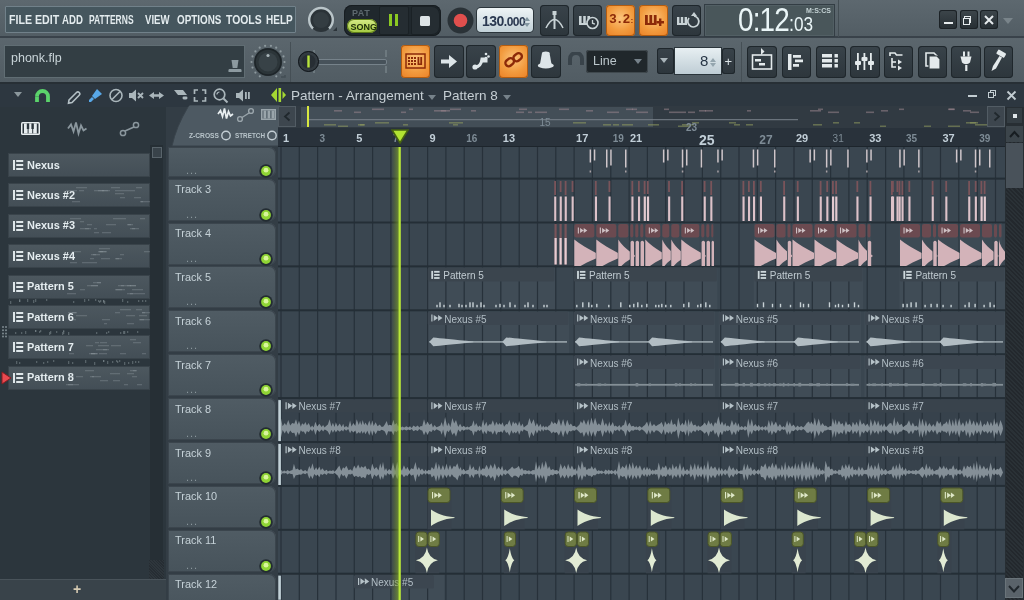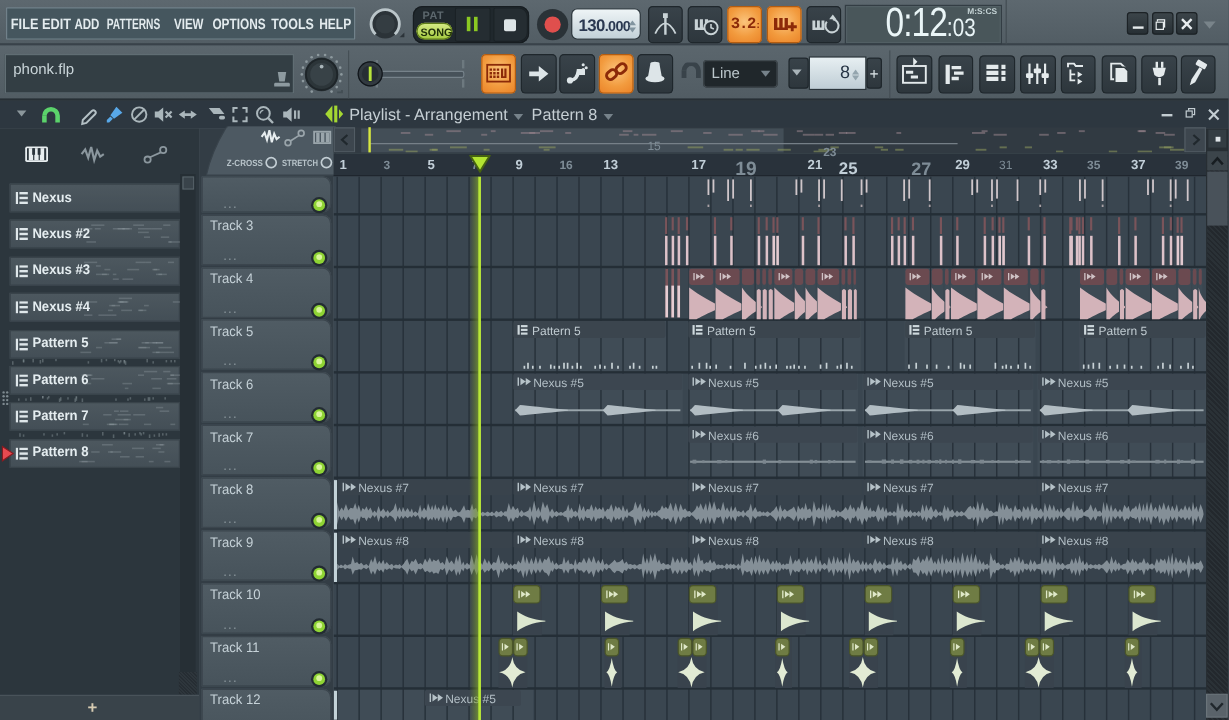--- a/index.html
+++ b/index.html
@@ -276,21 +276,21 @@
 <svg class="abs" style="left:234px;top:87px" width="18" height="18">
       <path d="M2 6h3l4-3.5v12L5 11H2z" fill="#aab6bb"></path>
       <rect x="11" y="5" width="1.8" height="7" fill="#aab6bb"></rect>
       <rect x="14" y="5" width="1.8" height="7" fill="#aab6bb"></rect>
     </svg>
 <svg class="abs" style="left:269px;top:87px" width="18" height="16" fill="#a5d832">
 <path d="M8 1 L2 8 8 15 z"></path>
       <rect x="9.5" y="1" width="2.6" height="14"></rect>
       <path d="M13.5 4 l3.5 4 -3.5 4 z"></path>
     </svg>
-<div class="abs" style="left:291px;top:88px;font-size:13.5px;color:#c6cfd4">Playlist - Arrangement</div>
+<div class="abs" style="left:291px;top:88px;font-size:13.5px;color:#c6cfd4">Pattern - Arrangement</div>
 <div class="abs" style="left:428px;top:95px;width:0;height:0;border:4px solid transparent;border-top:5px solid #76828a"></div>
 <div class="abs" style="left:443px;top:88px;font-size:13.5px;color:#c6cfd4">Pattern 8</div>
 <div class="abs" style="left:503px;top:95px;width:0;height:0;border:4px solid transparent;border-top:5px solid #76828a"></div>
 <div class="abs" style="left:968px;top:95px;width:9px;height:2.2px;background:#c3cdd2"></div>
 <div class="abs" style="left:990px;top:90px;width:6px;height:6px;border:1.3px solid #c3cdd2"></div>
 <div class="abs" style="left:988px;top:92px;width:6px;height:6px;border:1.3px solid #c3cdd2;background:#2d3740"></div>
 <svg class="abs" style="left:1006px;top:90px" width="11" height="11">
       <path d="M1.5 1.5 L9.5 9.5 M9.5 1.5 L1.5 9.5" stroke="#c3cdd2" stroke-width="1.8"></path>
     </svg>
 <div class="abs" style="left:0;top:107px;width:166px;height:493px;background:#2c363d"></div>
@@ -774,25 +774,25 @@
 <div class="abs" style="left:278px;top:128px;width:727px;height:19px;background:#29323b;border-bottom:1px solid #1d252c"></div>
 <div class="abs" style="left:283.0px;top:131.5px;font-size:11px;font-weight:bold;color:#c2cfd8">1</div>
 <div class="abs" style="left:319.6px;top:132.5px;font-size:10px;font-weight:bold;color:#7e8c96">3</div>
 <div class="abs" style="left:356.3px;top:131.5px;font-size:11px;font-weight:bold;color:#c2cfd8">5</div>
 <div class="abs" style="left:392.9px;top:132.5px;font-size:10px;font-weight:bold;color:#7e8c96">7</div>
 <div class="abs" style="left:429.6px;top:131.5px;font-size:11px;font-weight:bold;color:#c2cfd8">9</div>
 <div class="abs" style="left:466.2px;top:132.5px;font-size:10px;font-weight:bold;color:#7e8c96">16</div>
 <div class="abs" style="left:502.8px;top:131.5px;font-size:11px;font-weight:bold;color:#c2cfd8">13</div>
 <div class="abs" style="left:539.5px;top:117px;font-size:10px;font-weight:normal;color:#7e8c96">15</div>
 <div class="abs" style="left:576.1px;top:131.5px;font-size:11px;font-weight:bold;color:#c2cfd8">17</div>
-<div class="abs" style="left:612.8px;top:132.5px;font-size:16px;font-weight:bold;color:#7e8c96">19</div>
-<div class="abs" style="left:673px;top:131.5px;font-size:11px;font-weight:bold;color:#c2cfd8">21</div>
+<div class="abs" style="left:612.8px;top:132.5px;font-size:10px;font-weight:bold;color:#7e8c96">19</div>
+<div class="abs" style="left:630px;top:131.5px;font-size:11px;font-weight:bold;color:#c2cfd8">21</div>
 <div class="abs" style="left:686.0px;top:122px;font-size:10px;font-weight:bold;color:#7e8c96">23</div>
 <div class="abs" style="left:699px;top:131.5px;font-size:14px;font-weight:bold;color:#c2cfd8">25</div>
-<div class="abs" style="left:759.3px;top:132.5px;font-size:15px;font-weight:bold;color:#7e8c96">27</div>
+<div class="abs" style="left:759.3px;top:132.5px;font-size:12px;font-weight:bold;color:#7e8c96">27</div>
 <div class="abs" style="left:796.0px;top:131.5px;font-size:11px;font-weight:bold;color:#c2cfd8">29</div>
 <div class="abs" style="left:832.6px;top:132.5px;font-size:10px;font-weight:normal;color:#7e8c96">31</div>
 <div class="abs" style="left:869.2px;top:131.5px;font-size:11px;font-weight:bold;color:#c2cfd8">33</div>
 <div class="abs" style="left:905.9px;top:132.5px;font-size:10px;font-weight:bold;color:#7e8c96">35</div>
 <div class="abs" style="left:942.5px;top:131.5px;font-size:11px;font-weight:bold;color:#c2cfd8">37</div>
 <div class="abs" style="left:979.2px;top:132.5px;font-size:10px;font-weight:bold;color:#7e8c96">39</div>
 <svg class="abs" style="left:391px;top:129px" width="18" height="17">
       <path d="M1 1 L17 1 9 14 Z" fill="#b2e432" stroke="#466212" stroke-width="1.6"></path>
     </svg>
 <svg style="position:absolute;left:278px;top:147px" width="727" height="453" font-family="'Liberation Sans',sans-serif">

